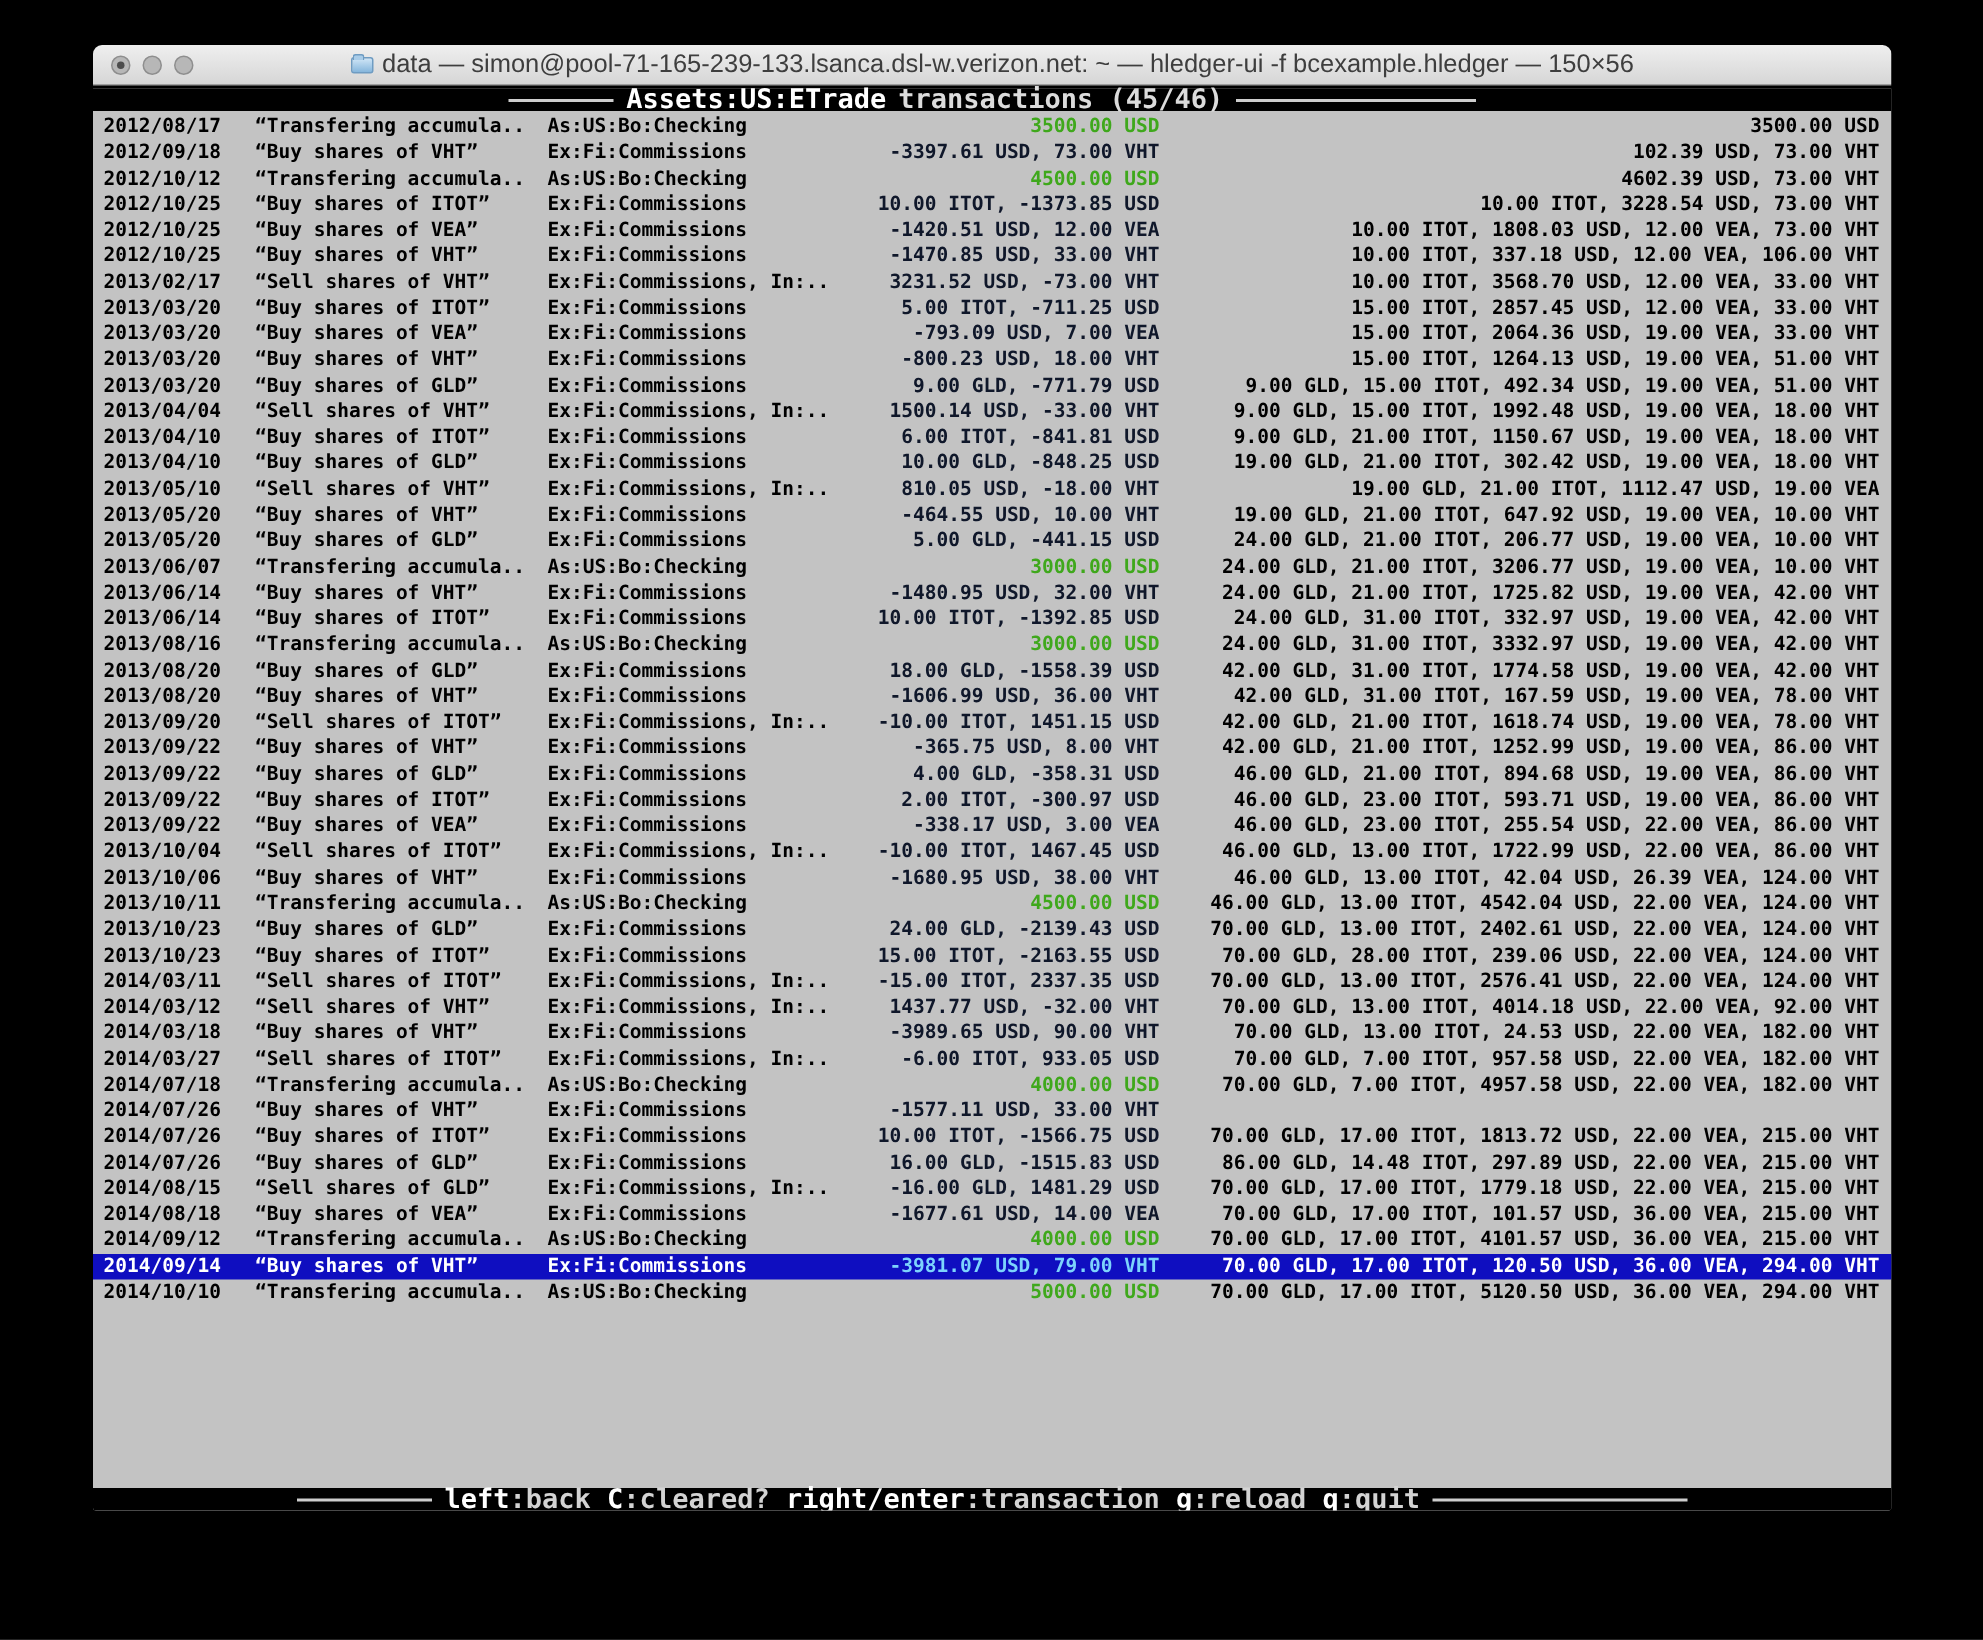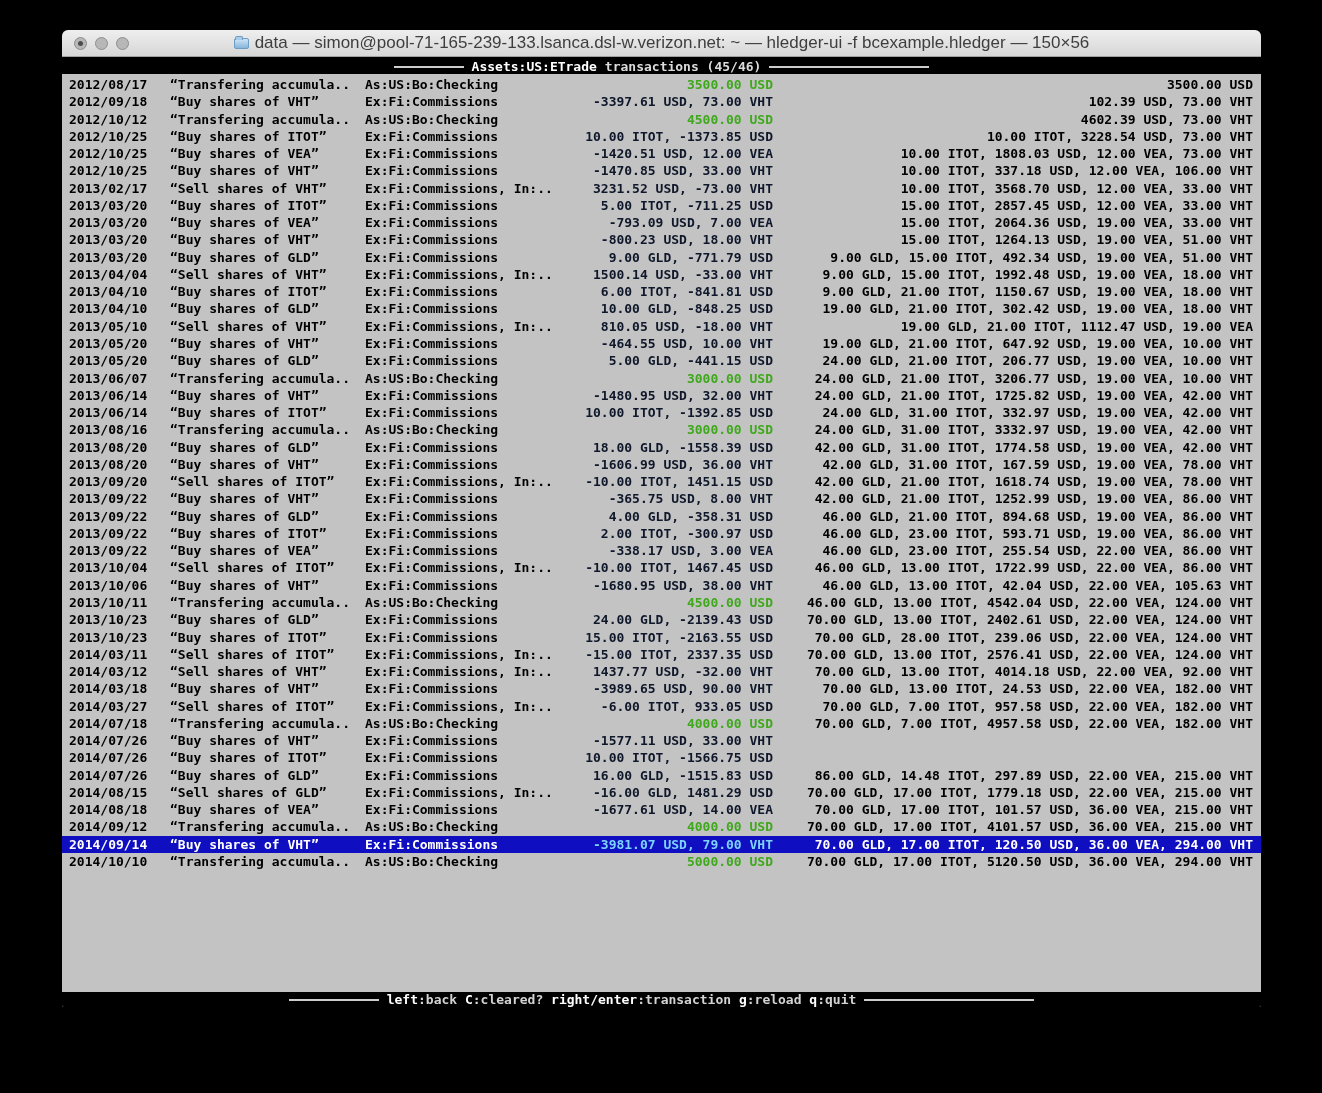--- a/index.html
+++ b/index.html
@@ -19,21 +19,21 @@
   .foldericon { position:relative; width:15px; height:11px; background:linear-gradient(#cfe5f6,#86b6dc);
                 border:1px solid #6f9cc2; border-radius:2px; flex:0 0 auto; }
   .foldericon:before { content:""; position:absolute; left:0; top:-3px; width:6px; height:3px;
                 background:#a9cce8; border:1px solid #6f9cc2; border-bottom:none; border-radius:2px 2px 0 0; }
   .wtitle { font-family:"Liberation Sans", sans-serif; font-size:17px; color:#3e3e3e;
             white-space:nowrap; overflow:hidden; text-overflow:ellipsis; }
   
   .terminal { position:relative; width:100%; height:950px; background:#c3c3c3;
               font-size:13px; font-weight:bold; color:#000; }
   .tbar { height:15px; background:#000; display:flex; align-items:center; justify-content:center;
-          gap:8px; color:#e9e9e9; font-size:13px; }
+          gap:8px; color:#e9e9e9; font-size:18px; }
   .tbar.top { margin-top:2px; }
   .hline { border-top:2px solid #cdcdcd; height:0; }
   .hl-a { width:70px; } .hl-b { width:160px; } .hl-c { width:90px; } .hl-d { width:170px; }
   .bar-strong { color:#fff; font-weight:bold; white-space:pre; }
   .bar-normal { color:#dcdcdc; font-weight:bold; white-space:pre; }
   #rows { margin-top:2px; }
   .trow { position:relative; height:17.28px; line-height:17.3px; white-space:pre; }
   .trow span { position:absolute; top:0; }
   .c-date { left:7px; }
   .c-desc { left:108px; }
@@ -99,31 +99,31 @@
           <div class="trow"><span class="c-date">2013/06/14</span><span class="c-desc">“Buy shares of ITOT”</span><span class="c-acct">Ex:Fi:Commissions</span><span class="c-chg neg">10.00 ITOT, -1392.85 USD</span><span class="c-bal">24.00 GLD, 31.00 ITOT, 332.97 USD, 19.00 VEA, 42.00 VHT</span></div>
           <div class="trow"><span class="c-date">2013/08/16</span><span class="c-desc">“Transfering accumula..</span><span class="c-acct">As:US:Bo:Checking</span><span class="c-chg pos">3000.00 USD</span><span class="c-bal">24.00 GLD, 31.00 ITOT, 3332.97 USD, 19.00 VEA, 42.00 VHT</span></div>
           <div class="trow"><span class="c-date">2013/08/20</span><span class="c-desc">“Buy shares of GLD”</span><span class="c-acct">Ex:Fi:Commissions</span><span class="c-chg neg">18.00 GLD, -1558.39 USD</span><span class="c-bal">42.00 GLD, 31.00 ITOT, 1774.58 USD, 19.00 VEA, 42.00 VHT</span></div>
           <div class="trow"><span class="c-date">2013/08/20</span><span class="c-desc">“Buy shares of VHT”</span><span class="c-acct">Ex:Fi:Commissions</span><span class="c-chg neg">-1606.99 USD, 36.00 VHT</span><span class="c-bal">42.00 GLD, 31.00 ITOT, 167.59 USD, 19.00 VEA, 78.00 VHT</span></div>
           <div class="trow"><span class="c-date">2013/09/20</span><span class="c-desc">“Sell shares of ITOT”</span><span class="c-acct">Ex:Fi:Commissions, In:..</span><span class="c-chg neg">-10.00 ITOT, 1451.15 USD</span><span class="c-bal">42.00 GLD, 21.00 ITOT, 1618.74 USD, 19.00 VEA, 78.00 VHT</span></div>
           <div class="trow"><span class="c-date">2013/09/22</span><span class="c-desc">“Buy shares of VHT”</span><span class="c-acct">Ex:Fi:Commissions</span><span class="c-chg neg">-365.75 USD, 8.00 VHT</span><span class="c-bal">42.00 GLD, 21.00 ITOT, 1252.99 USD, 19.00 VEA, 86.00 VHT</span></div>
           <div class="trow"><span class="c-date">2013/09/22</span><span class="c-desc">“Buy shares of GLD”</span><span class="c-acct">Ex:Fi:Commissions</span><span class="c-chg neg">4.00 GLD, -358.31 USD</span><span class="c-bal">46.00 GLD, 21.00 ITOT, 894.68 USD, 19.00 VEA, 86.00 VHT</span></div>
           <div class="trow"><span class="c-date">2013/09/22</span><span class="c-desc">“Buy shares of ITOT”</span><span class="c-acct">Ex:Fi:Commissions</span><span class="c-chg neg">2.00 ITOT, -300.97 USD</span><span class="c-bal">46.00 GLD, 23.00 ITOT, 593.71 USD, 19.00 VEA, 86.00 VHT</span></div>
           <div class="trow"><span class="c-date">2013/09/22</span><span class="c-desc">“Buy shares of VEA”</span><span class="c-acct">Ex:Fi:Commissions</span><span class="c-chg neg">-338.17 USD, 3.00 VEA</span><span class="c-bal">46.00 GLD, 23.00 ITOT, 255.54 USD, 22.00 VEA, 86.00 VHT</span></div>
           <div class="trow"><span class="c-date">2013/10/04</span><span class="c-desc">“Sell shares of ITOT”</span><span class="c-acct">Ex:Fi:Commissions, In:..</span><span class="c-chg neg">-10.00 ITOT, 1467.45 USD</span><span class="c-bal">46.00 GLD, 13.00 ITOT, 1722.99 USD, 22.00 VEA, 86.00 VHT</span></div>
-          <div class="trow"><span class="c-date">2013/10/06</span><span class="c-desc">“Buy shares of VHT”</span><span class="c-acct">Ex:Fi:Commissions</span><span class="c-chg neg">-1680.95 USD, 38.00 VHT</span><span class="c-bal">46.00 GLD, 13.00 ITOT, 42.04 USD, 22.00 VEA, 105.63 VHT</span></div>
+          <div class="trow"><span class="c-date">2013/10/06</span><span class="c-desc">“Buy shares of VHT”</span><span class="c-acct">Ex:Fi:Commissions</span><span class="c-chg neg">-1680.95 USD, 38.00 VHT</span><span class="c-bal">46.00 GLD, 13.00 ITOT, 42.04 USD, 26.39 VEA, 124.00 VHT</span></div>
           <div class="trow"><span class="c-date">2013/10/11</span><span class="c-desc">“Transfering accumula..</span><span class="c-acct">As:US:Bo:Checking</span><span class="c-chg pos">4500.00 USD</span><span class="c-bal">46.00 GLD, 13.00 ITOT, 4542.04 USD, 22.00 VEA, 124.00 VHT</span></div>
           <div class="trow"><span class="c-date">2013/10/23</span><span class="c-desc">“Buy shares of GLD”</span><span class="c-acct">Ex:Fi:Commissions</span><span class="c-chg neg">24.00 GLD, -2139.43 USD</span><span class="c-bal">70.00 GLD, 13.00 ITOT, 2402.61 USD, 22.00 VEA, 124.00 VHT</span></div>
           <div class="trow"><span class="c-date">2013/10/23</span><span class="c-desc">“Buy shares of ITOT”</span><span class="c-acct">Ex:Fi:Commissions</span><span class="c-chg neg">15.00 ITOT, -2163.55 USD</span><span class="c-bal">70.00 GLD, 28.00 ITOT, 239.06 USD, 22.00 VEA, 124.00 VHT</span></div>
           <div class="trow"><span class="c-date">2014/03/11</span><span class="c-desc">“Sell shares of ITOT”</span><span class="c-acct">Ex:Fi:Commissions, In:..</span><span class="c-chg neg">-15.00 ITOT, 2337.35 USD</span><span class="c-bal">70.00 GLD, 13.00 ITOT, 2576.41 USD, 22.00 VEA, 124.00 VHT</span></div>
           <div class="trow"><span class="c-date">2014/03/12</span><span class="c-desc">“Sell shares of VHT”</span><span class="c-acct">Ex:Fi:Commissions, In:..</span><span class="c-chg neg">1437.77 USD, -32.00 VHT</span><span class="c-bal">70.00 GLD, 13.00 ITOT, 4014.18 USD, 22.00 VEA, 92.00 VHT</span></div>
           <div class="trow"><span class="c-date">2014/03/18</span><span class="c-desc">“Buy shares of VHT”</span><span class="c-acct">Ex:Fi:Commissions</span><span class="c-chg neg">-3989.65 USD, 90.00 VHT</span><span class="c-bal">70.00 GLD, 13.00 ITOT, 24.53 USD, 22.00 VEA, 182.00 VHT</span></div>
           <div class="trow"><span class="c-date">2014/03/27</span><span class="c-desc">“Sell shares of ITOT”</span><span class="c-acct">Ex:Fi:Commissions, In:..</span><span class="c-chg neg">-6.00 ITOT, 933.05 USD</span><span class="c-bal">70.00 GLD, 7.00 ITOT, 957.58 USD, 22.00 VEA, 182.00 VHT</span></div>
           <div class="trow"><span class="c-date">2014/07/18</span><span class="c-desc">“Transfering accumula..</span><span class="c-acct">As:US:Bo:Checking</span><span class="c-chg pos">4000.00 USD</span><span class="c-bal">70.00 GLD, 7.00 ITOT, 4957.58 USD, 22.00 VEA, 182.00 VHT</span></div>
           <div class="trow"><span class="c-date">2014/07/26</span><span class="c-desc">“Buy shares of VHT”</span><span class="c-acct">Ex:Fi:Commissions</span><span class="c-chg neg">-1577.11 USD, 33.00 VHT</span></div>
-          <div class="trow"><span class="c-date">2014/07/26</span><span class="c-desc">“Buy shares of ITOT”</span><span class="c-acct">Ex:Fi:Commissions</span><span class="c-chg neg">10.00 ITOT, -1566.75 USD</span></div>
+          <div class="trow"><span class="c-date">2014/07/26</span><span class="c-desc">“Buy shares of ITOT”</span><span class="c-acct">Ex:Fi:Commissions</span><span class="c-chg neg">10.00 ITOT, -1566.75 USD</span><span class="c-bal">70.00 GLD, 17.00 ITOT, 1813.72 USD, 22.00 VEA, 215.00 VHT</span></div>
           <div class="trow"><span class="c-date">2014/07/26</span><span class="c-desc">“Buy shares of GLD”</span><span class="c-acct">Ex:Fi:Commissions</span><span class="c-chg neg">16.00 GLD, -1515.83 USD</span><span class="c-bal">86.00 GLD, 14.48 ITOT, 297.89 USD, 22.00 VEA, 215.00 VHT</span></div>
           <div class="trow"><span class="c-date">2014/08/15</span><span class="c-desc">“Sell shares of GLD”</span><span class="c-acct">Ex:Fi:Commissions, In:..</span><span class="c-chg neg">-16.00 GLD, 1481.29 USD</span><span class="c-bal">70.00 GLD, 17.00 ITOT, 1779.18 USD, 22.00 VEA, 215.00 VHT</span></div>
           <div class="trow"><span class="c-date">2014/08/18</span><span class="c-desc">“Buy shares of VEA”</span><span class="c-acct">Ex:Fi:Commissions</span><span class="c-chg neg">-1677.61 USD, 14.00 VEA</span><span class="c-bal">70.00 GLD, 17.00 ITOT, 101.57 USD, 36.00 VEA, 215.00 VHT</span></div>
           <div class="trow"><span class="c-date">2014/09/12</span><span class="c-desc">“Transfering accumula..</span><span class="c-acct">As:US:Bo:Checking</span><span class="c-chg pos">4000.00 USD</span><span class="c-bal">70.00 GLD, 17.00 ITOT, 4101.57 USD, 36.00 VEA, 215.00 VHT</span></div>
           <div class="trow selected"><span class="c-date">2014/09/14</span><span class="c-desc">“Buy shares of VHT”</span><span class="c-acct">Ex:Fi:Commissions</span><span class="c-chg neg">-3981.07 USD, 79.00 VHT</span><span class="c-bal">70.00 GLD, 17.00 ITOT, 120.50 USD, 36.00 VEA, 294.00 VHT</span></div>
           <div class="trow"><span class="c-date">2014/10/10</span><span class="c-desc">“Transfering accumula..</span><span class="c-acct">As:US:Bo:Checking</span><span class="c-chg pos">5000.00 USD</span><span class="c-bal">70.00 GLD, 17.00 ITOT, 5120.50 USD, 36.00 VEA, 294.00 VHT</span></div>
         </div>
 
       <div class="tbar bbar">
         <span class="hline hl-c"></span>

